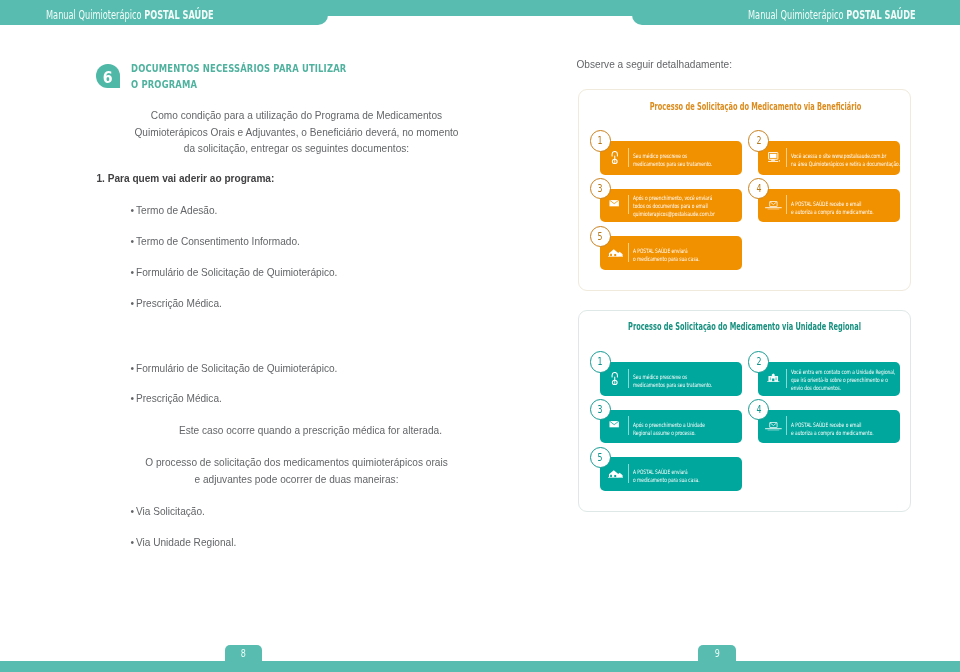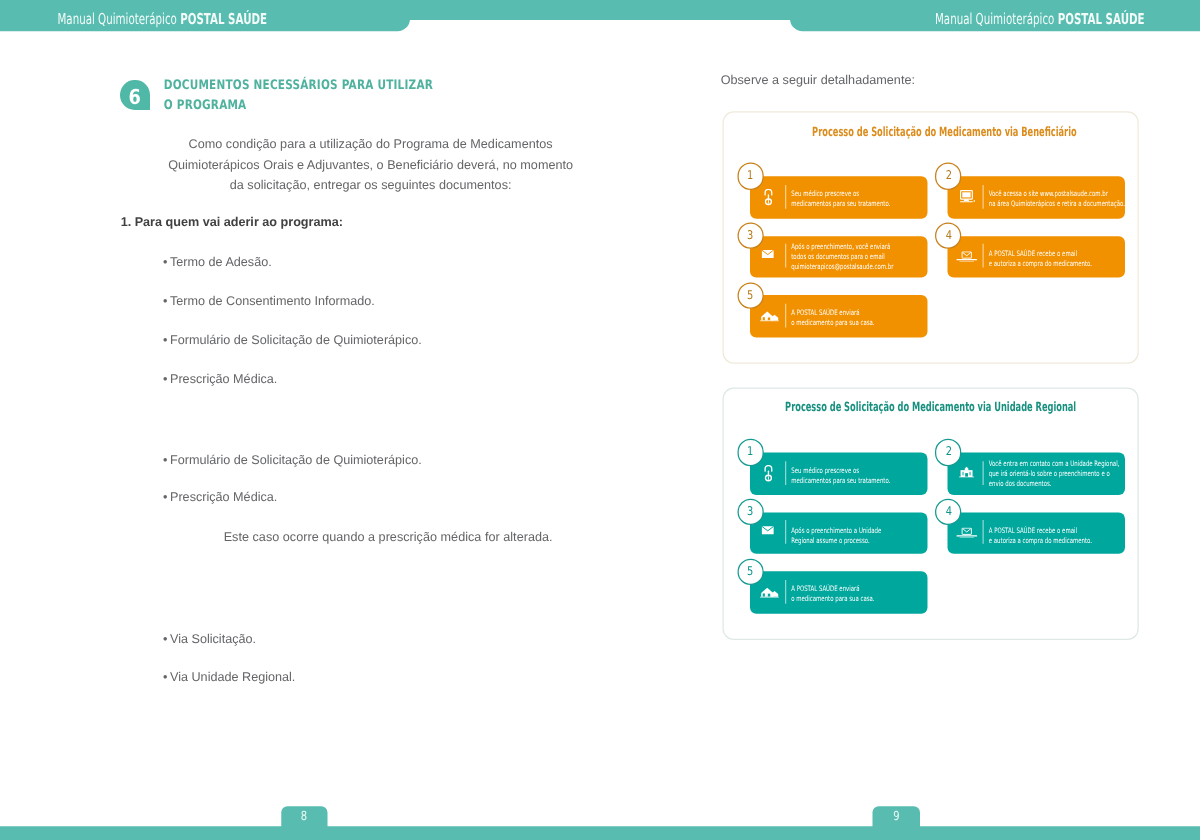--- a/index.html
+++ b/index.html
@@ -73,20 +73,22 @@
 Quimioterápicos Orais e Adjuvantes, o Beneficiário deverá, no momento
 da solicitação, entregar os seguintes documentos:</div>
   <div class="txtb" style="left:96.5px;top:171.3px;">1. Para quem vai aderir ao programa:</div>
   <div class="bul" style="left:128.5px;top:202.7px;"><span class="dot">•</span><span>Termo de Adesão.</span></div>
   <div class="bul" style="left:128.5px;top:233.7px;"><span class="dot">•</span><span>Termo de Consentimento Informado.</span></div>
   <div class="bul" style="left:128.5px;top:264.9px;"><span class="dot">•</span><span>Formulário de Solicitação de Quimioterápico.</span></div>
   <div class="bul" style="left:128.5px;top:296.1px;"><span class="dot">•</span><span>Prescrição Médica.</span></div>
   <div class="bul" style="left:128.5px;top:360.5px;"><span class="dot">•</span><span>Formulário de Solicitação de Quimioterápico.</span></div>
   <div class="bul" style="left:128.5px;top:391.3px;"><span class="dot">•</span><span>Prescrição Médica.</span></div>
   <div class="txt" style="left:96.5px;top:423.4px;width:400px;margin-left:14px;">Este caso ocorre quando a prescrição médica for alterada.</div>
+  <div class="txt" style="left:96.5px;top:455.3px;width:400px;">O processo de solicitação dos medicamentos quimioterápicos orais
+e adjuvantes pode ocorrer de duas maneiras:</div>
   <div class="bul" style="left:128.5px;top:503.7px;"><span class="dot">•</span><span>Via Solicitação.</span></div>
   <div class="bul" style="left:128.5px;top:534.8px;"><span class="dot">•</span><span>Via Unidade Regional.</span></div>
   <div class="txt" style="left:576.5px;top:57px;">Observe a seguir detalhadamente:</div>
   <div class="panel p1">
     <div class="ptitle">Processo de Solicitação do Medicamento via Beneficiário</div>
     <div class="step">
       <div class="sbox" style="left:20.5px;top:51.0px;width:142.5px;height:34.0px;"></div>
       <div class="scirc" style="left:10.6px;top:40.3px;"><span>1</span></div>
       <div class="sicon" style="left:24.8px;top:57.0px;width:22px;height:22px;display:flex;align-items:center;justify-content:center;">
           <svg viewBox="0 0 20 28" width="9.5" height="13.3" fill="none" stroke="#ffffff" stroke-width="2.2" stroke-linecap="round" stroke-linejoin="round">

